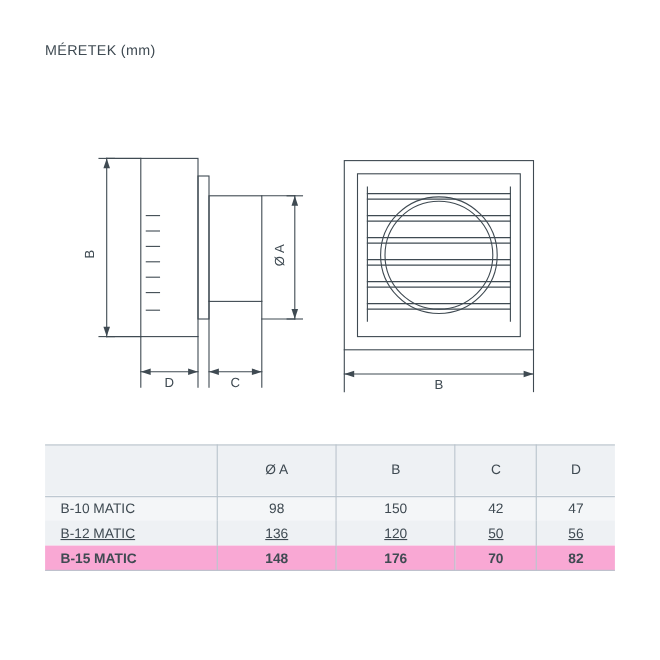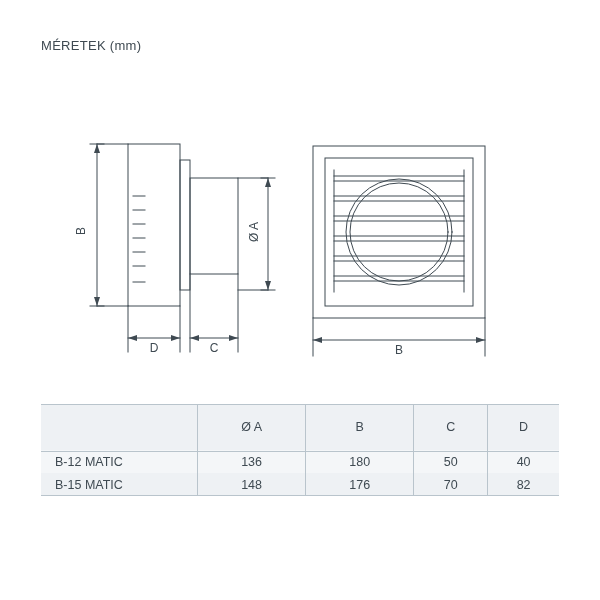--- a/index.html
+++ b/index.html
@@ -63,23 +63,25 @@
     font-size: 12.5px;
   }
   table.dims thead th.label-col {
     background: #eef1f4;
   }
   table.dims tbody td {
     background: #f4f6f8;
   }
   table.dims tbody tr:nth-child(2) td {
     background: #eef1f4;
+    text-decoration: underline;
   }
   table.dims tbody tr:nth-child(3) td {
-    background: #c4b5fd;
+    background: #f9a8d4;
+    font-weight: bold;
   }
   table.dims td.label-col,
   table.dims th.label-col {
     text-align: left;
     padding-left: 14px;
     width: 142px;
   }
   table.dims .vline {
     border-left: 1px solid #b9c4cc;
   }
@@ -210,25 +212,32 @@
         <tr>
           <th class="label-col"></th>
           <th class="vline">Ø A</th>
           <th class="vline">B</th>
           <th class="vline">C</th>
           <th class="vline">D</th>
         </tr>
       </thead>
       <tbody>
         <tr>
+          <td class="label-col">B-10 MATIC</td>
+          <td class="vline">98</td>
+          <td class="vline">150</td>
+          <td class="vline">42</td>
+          <td class="vline">47</td>
+        </tr>
+        <tr>
           <td class="label-col">B-12 MATIC</td>
           <td class="vline">136</td>
-          <td class="vline">180</td>
+          <td class="vline">120</td>
           <td class="vline">50</td>
-          <td class="vline">40</td>
+          <td class="vline">56</td>
         </tr>
         <tr>
           <td class="label-col">B-15 MATIC</td>
           <td class="vline">148</td>
           <td class="vline">176</td>
           <td class="vline">70</td>
           <td class="vline">82</td>
         </tr>
       </tbody>
     </table>

